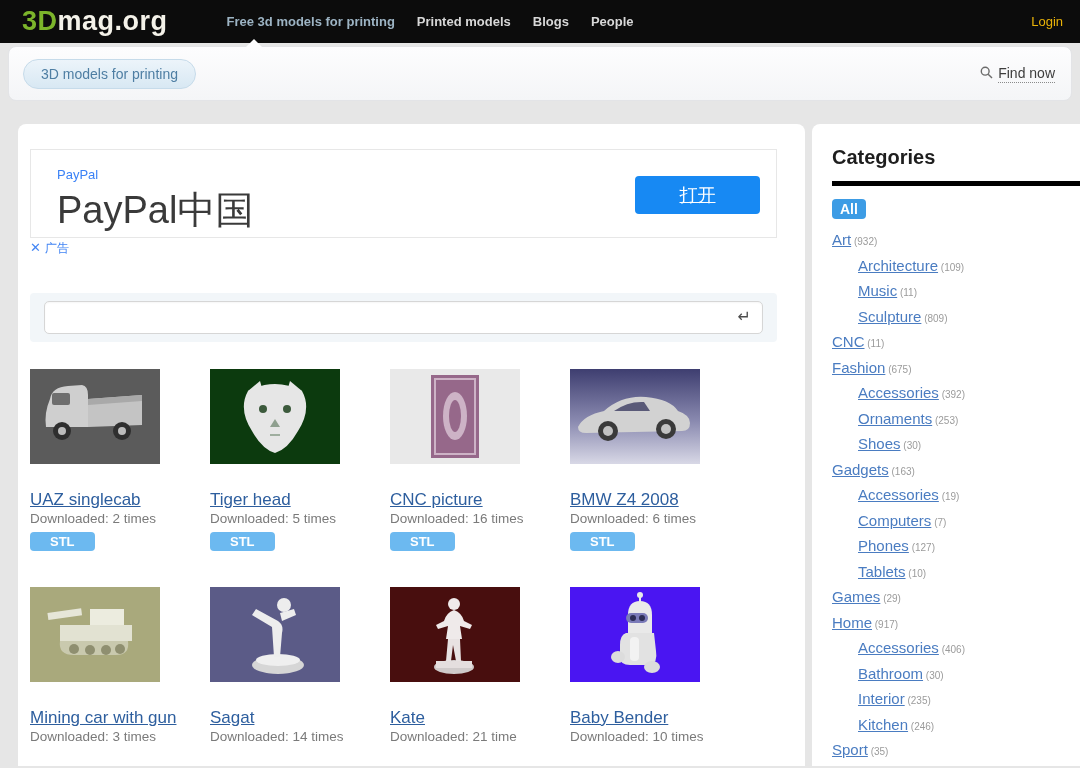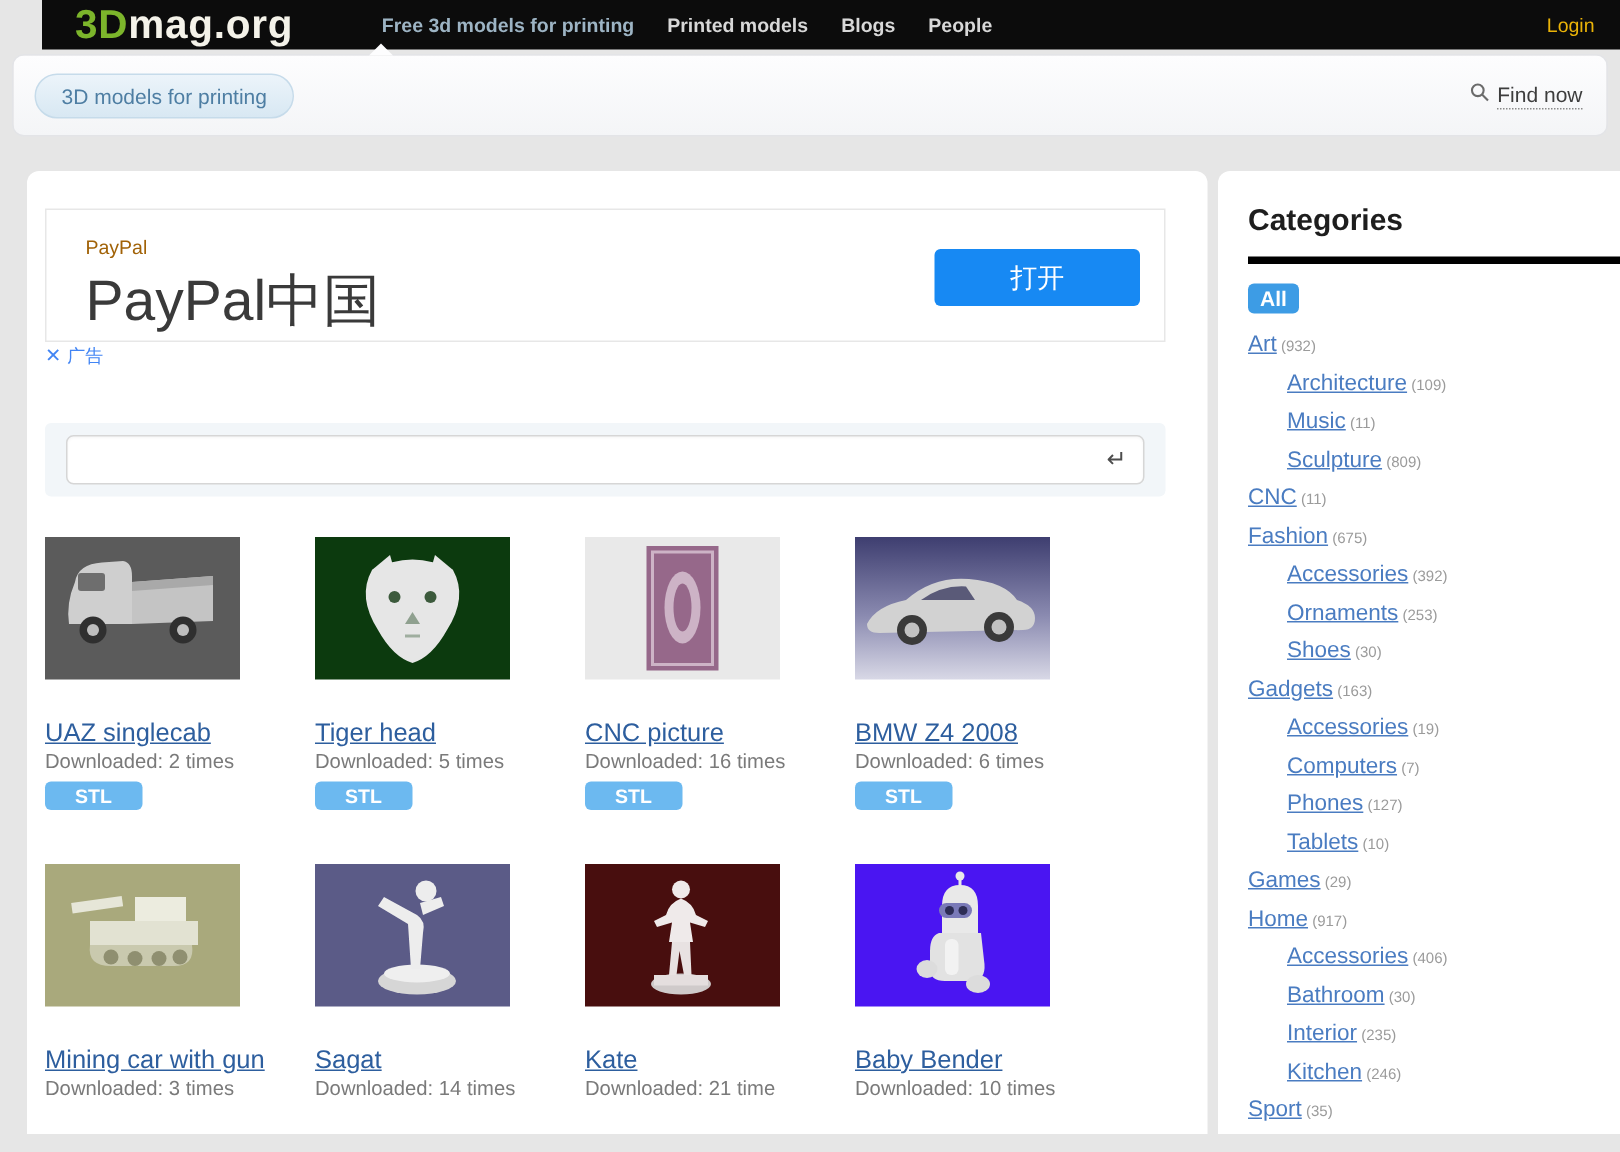--- a/index.html
+++ b/index.html
@@ -1,20 +1,20 @@
 <!DOCTYPE html>
 <html><head>
 <meta charset="utf-8">
 <style>
   * { margin:0; padding:0; box-sizing:border-box; }
   html,body { width:1080px; height:768px; overflow:hidden;
     font-family:"Liberation Sans","DejaVu Sans",sans-serif; background:#e6e6e6; }
 
   
-  .navbar { height:33px; background:#0c0c0c; display:flex; align-items:center; position:relative;margin-left:28px; }
+  .navbar { height:43px; background:#0c0c0c; display:flex; align-items:center; position:relative; }
   .logo { margin-left:22px; font-size:27px; font-weight:bold; letter-spacing:0.5px; cursor:pointer; }
   .logo .lg-green { color:#7cb52b; }
   .logo .lg-white { color:#f4f2e9; }
   .nav-links { display:flex; align-items:center; margin-left:28px; gap:22px;padding-left:31px; }
   .nav-link { font-size:13px; font-weight:bold; color:#d8d8d8; text-decoration:none; cursor:pointer; }
   .nav-link.active { color:#9db4c4; }
   .login { margin-left:auto; margin-right:17px; font-size:13px; font-weight:normal; color:#eab308; cursor:pointer; text-decoration:none; }
 
   
   .filter-panel { position:relative; margin:3px 8px 0 8px; height:55px;
@@ -34,24 +34,24 @@
   
   .content { display:flex; gap:7px; margin:23px 0 0 18px; height:642px; align-items:stretch; }
   .main-card { width:787px; background:#ffffff; border-radius:8px 8px 0 0;
     padding:25px 28px 0 12px; }
   .side-card { flex:1; background:#ffffff; border-radius:8px 0 0 0;
     padding:22px 0 0 20px; overflow:hidden; }
 
   
   .ad-box { position:relative; border:1px solid #e7e7e7; height:89px; background:#fff; }
   .ad-inner { padding:17px 0 0 26px; }
-  .ad-small { font-size:13px; color:#a16207; }
+  .ad-small { font-size:13px; color:#3b82f6; }
   .ad-headline { font-size:38px; color:#3a3a3a; margin-top:3px; cursor:pointer; }
-  .ad-cta { position:absolute; right:16px; top:26px; width:137px; height:38px;
-    background:#1789f3; color:#fff; font-size:18px; border:none; border-radius:4px; cursor:pointer; }
+  .ad-cta { position:absolute; right:16px; top:26px; width:125px; height:38px;
+    background:#1789f3; color:#fff; font-size:18px; border:none; border-radius:4px; cursor:pointer;text-decoration:underline; }
   .ad-info { margin-top:-7px; margin-left:0; display:inline-block; background:#fff;
     padding:0 6px 0 0; font-size:12px; color:#4285f4; cursor:pointer; }
   .ad-info .ad-x { font-size:13px; margin-right:4px; }
 
   
   .search-panel { margin-top:36px; background:#f2f6f9; border-radius:4px; padding:8px 14px; }
   .search-wrap { position:relative; }
   .search-input { width:100%; height:33px; border:1px solid #d6d6d6; border-radius:5px;
     padding:0 34px 0 10px; font-size:15px; color:#333; background:#fff;
     box-shadow:inset 0 1px 2px rgba(0,0,0,0.04); outline:none; }

